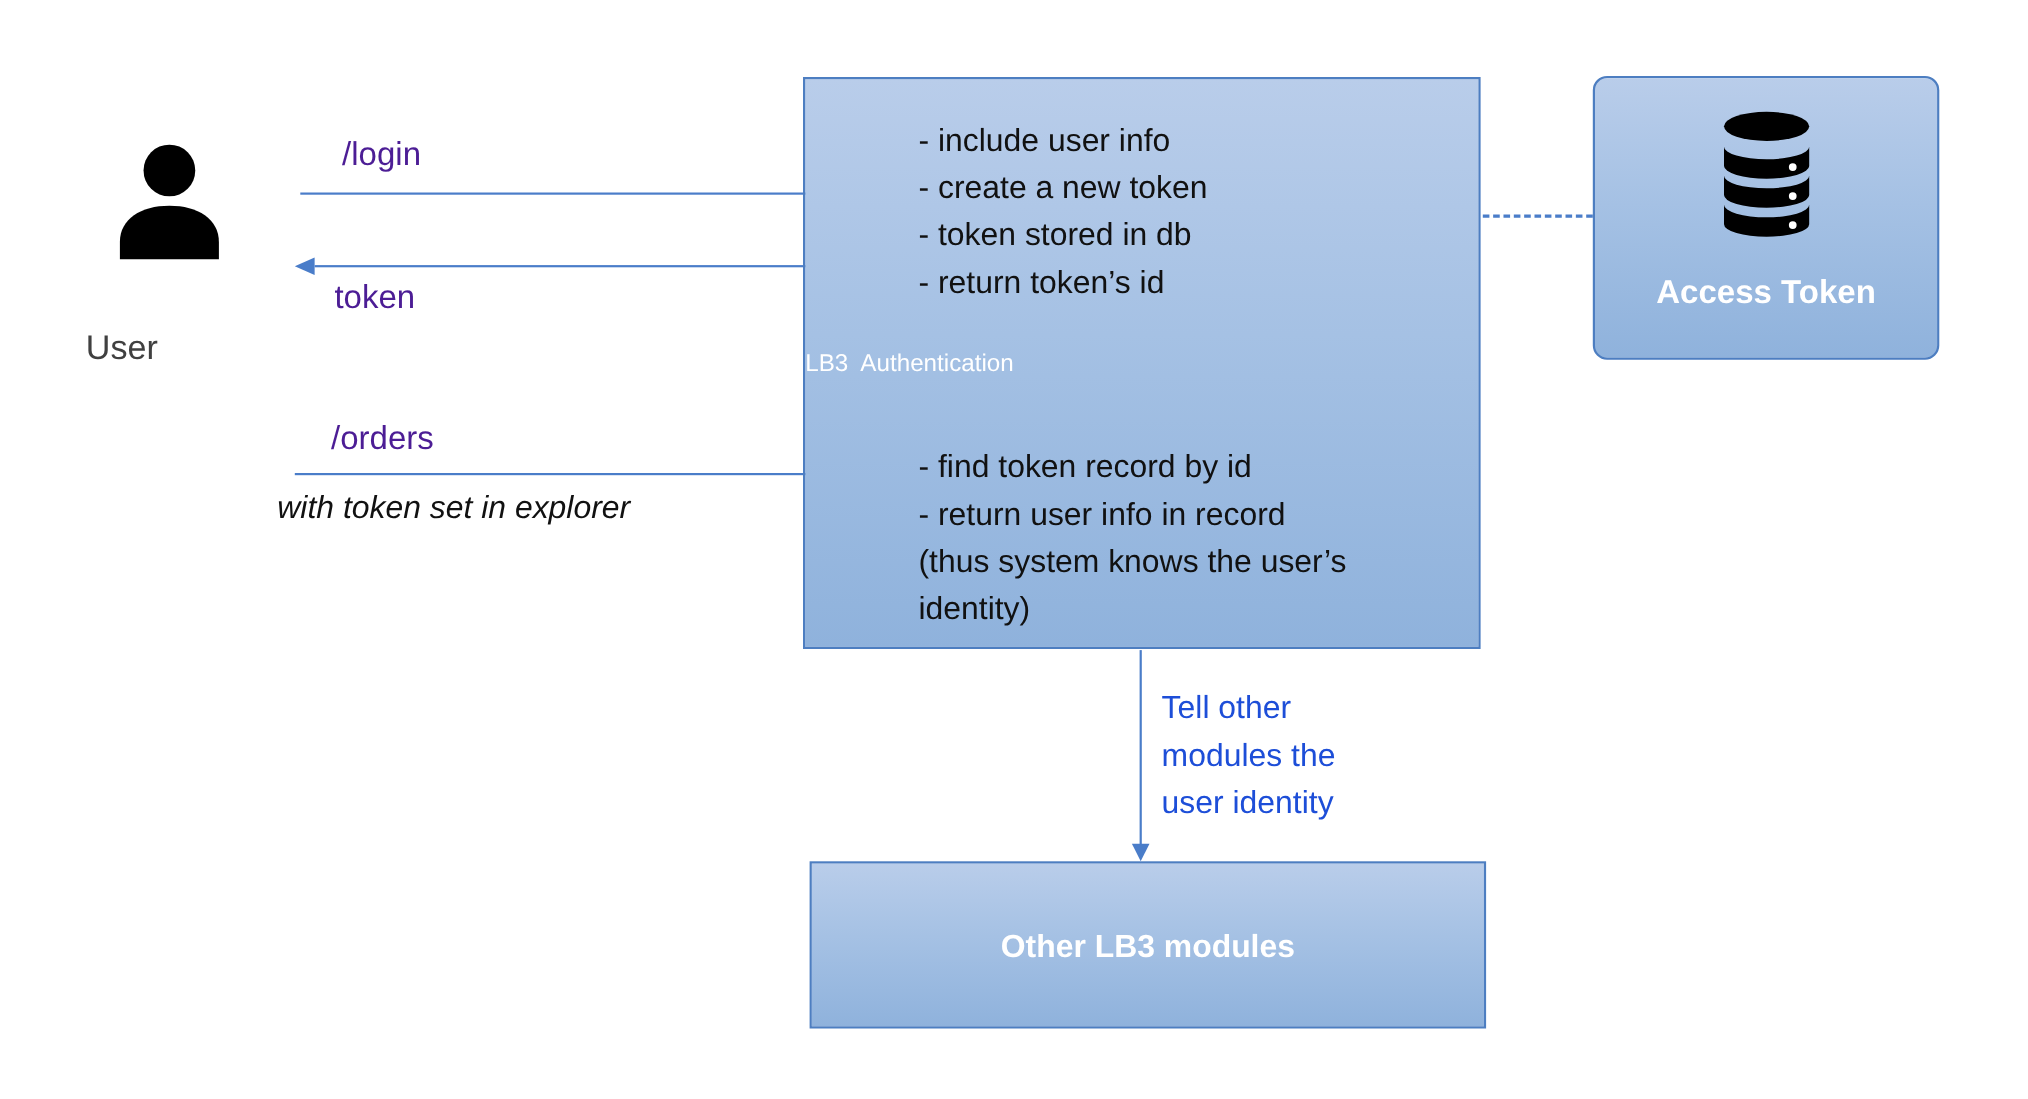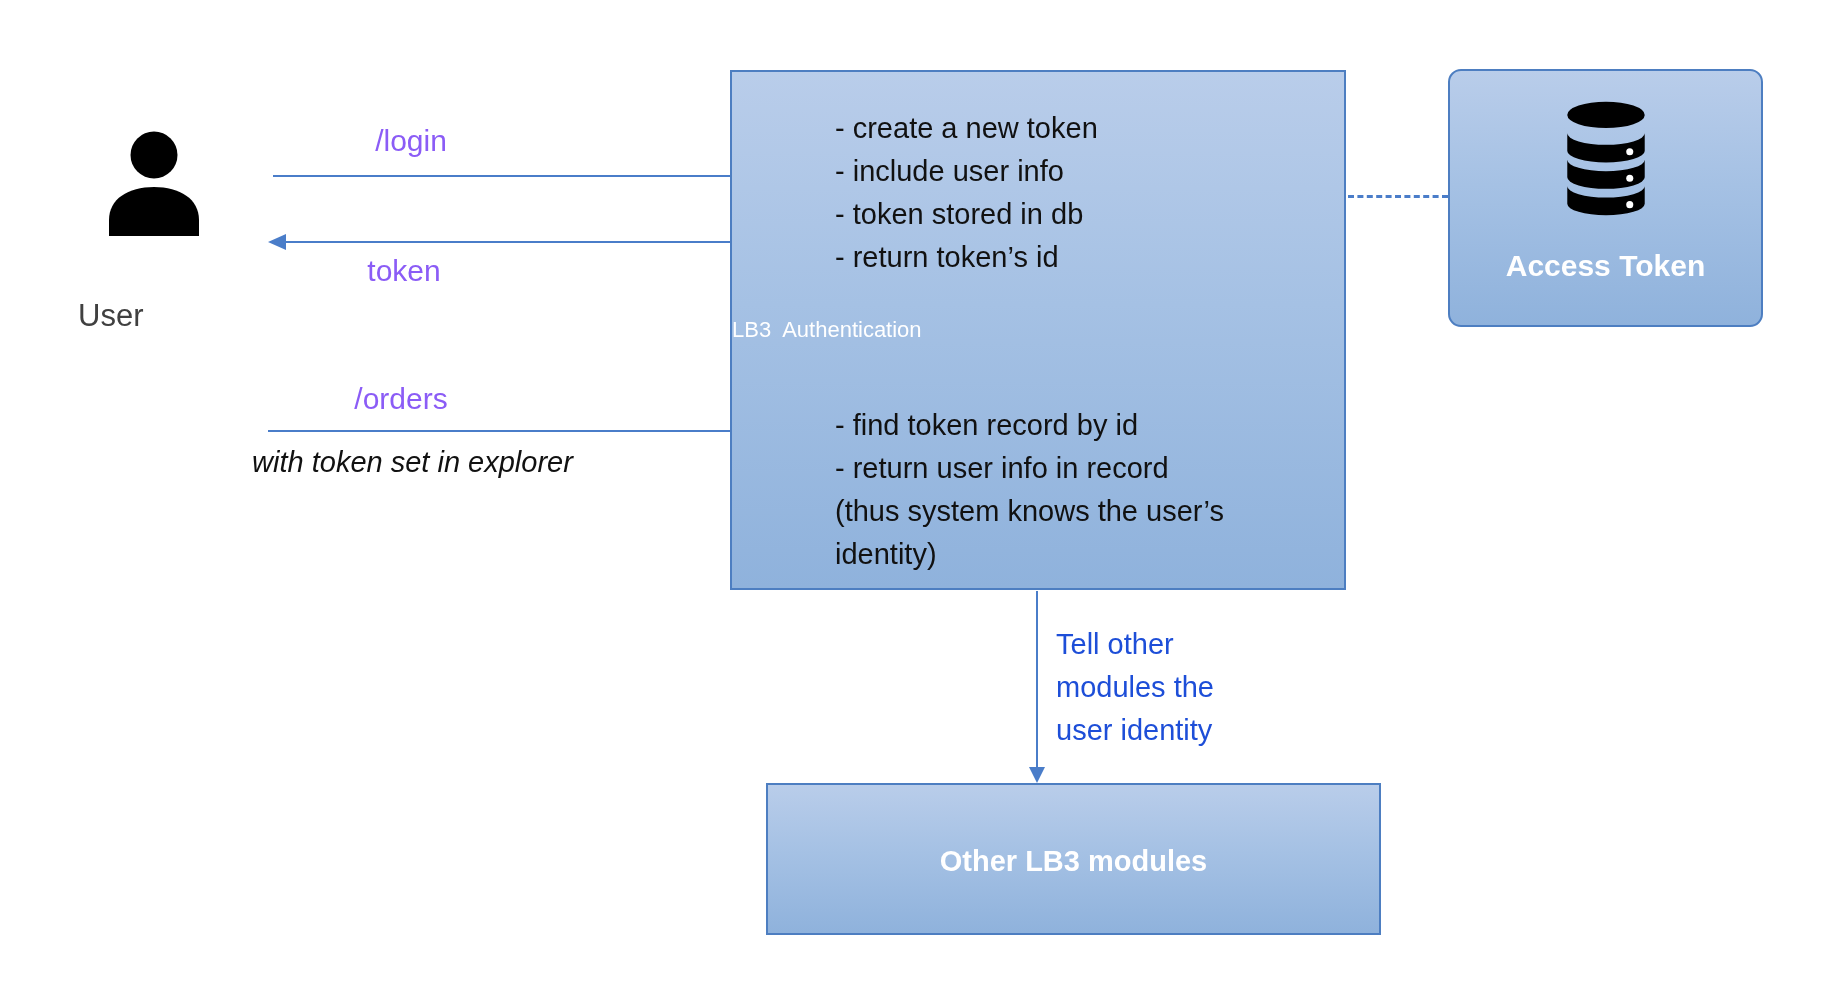--- a/index.html
+++ b/index.html
@@ -12,21 +12,21 @@
     overflow:hidden;
   }
   .box{
     position:absolute;
     background:linear-gradient(180deg,#b9cdea 0%,#a5c1e4 45%,#8fb2dc 100%);
     border:2px solid #4d7ec1;
     box-sizing:border-box;
   }
   .auth-box{left:730px;top:70px;width:616px;height:520px;}
   .access-box{left:1448px;top:69px;width:315px;height:258px;border-radius:13px;}
-  .modules-box{left:766px;top:783px;width:615px;height:152px;}
+  .modules-box{left:736px;top:783px;width:615px;height:152px;}
 
   .steps{
     position:absolute;left:103px;
     font-size:29px;line-height:43px;color:#111111;
     white-space:nowrap;
   }
   .steps-login{top:35px;}
   .steps-orders{top:332px;}
 
   .auth-title{
@@ -64,21 +64,21 @@
   .ah-left{border-top:8px solid transparent;border-bottom:8px solid transparent;border-right:18px solid #4a7dc9;}
   .ah-token{left:268px;top:234px;}
   .ah-down{border-left:8px solid transparent;border-right:8px solid transparent;border-top:16px solid #4a7dc9;left:1029px;top:767px;}
 
   .dashed-line{
     position:absolute;left:1348px;top:195px;width:100px;height:0;
     border-top:3px dashed #4a7dc9;
   }
 
   .flow-label{
-    position:absolute;font-size:30px;color:#8b5cf6;text-align:center;white-space:nowrap;
+    position:absolute;font-size:30px;color:#4c1d95;text-align:left;white-space:nowrap;
   }
   .label-login{left:311px;top:124px;width:200px;}
   .label-token{left:304px;top:254px;width:200px;}
   .label-orders{left:301px;top:382px;width:200px;}
   .label-orders-note{
     position:absolute;left:240px;top:446px;width:345px;
     font-size:29px;font-style:italic;color:#111111;text-align:center;white-space:nowrap;
   }
   .tell-note{
     position:absolute;left:1056px;top:623px;
@@ -106,22 +106,22 @@
   <div class="arrowhead ah-left ah-token"></div>
   <div class="flow-label label-token">token</div>
 
   <div class="flow-label label-orders">/orders</div>
   <div class="hline line-orders"></div>
   <div class="arrowhead ah-right ah-orders"></div>
   <div class="label-orders-note">with token set in explorer</div>
 
   <div class="box auth-box">
     <div class="steps steps-login">
+      <div>- include user info</div>
       <div>- create a new token</div>
-      <div>- include user info</div>
       <div>- token stored in db</div>
       <div>- return token’s id</div>
     </div>
     <div class="auth-title">LB3  Authentication</div>
     <div class="steps steps-orders">
       <div>- find token record by id</div>
       <div>- return user info in record</div>
       <div>(thus system knows the user’s</div>
       <div>identity)</div>
     </div>

